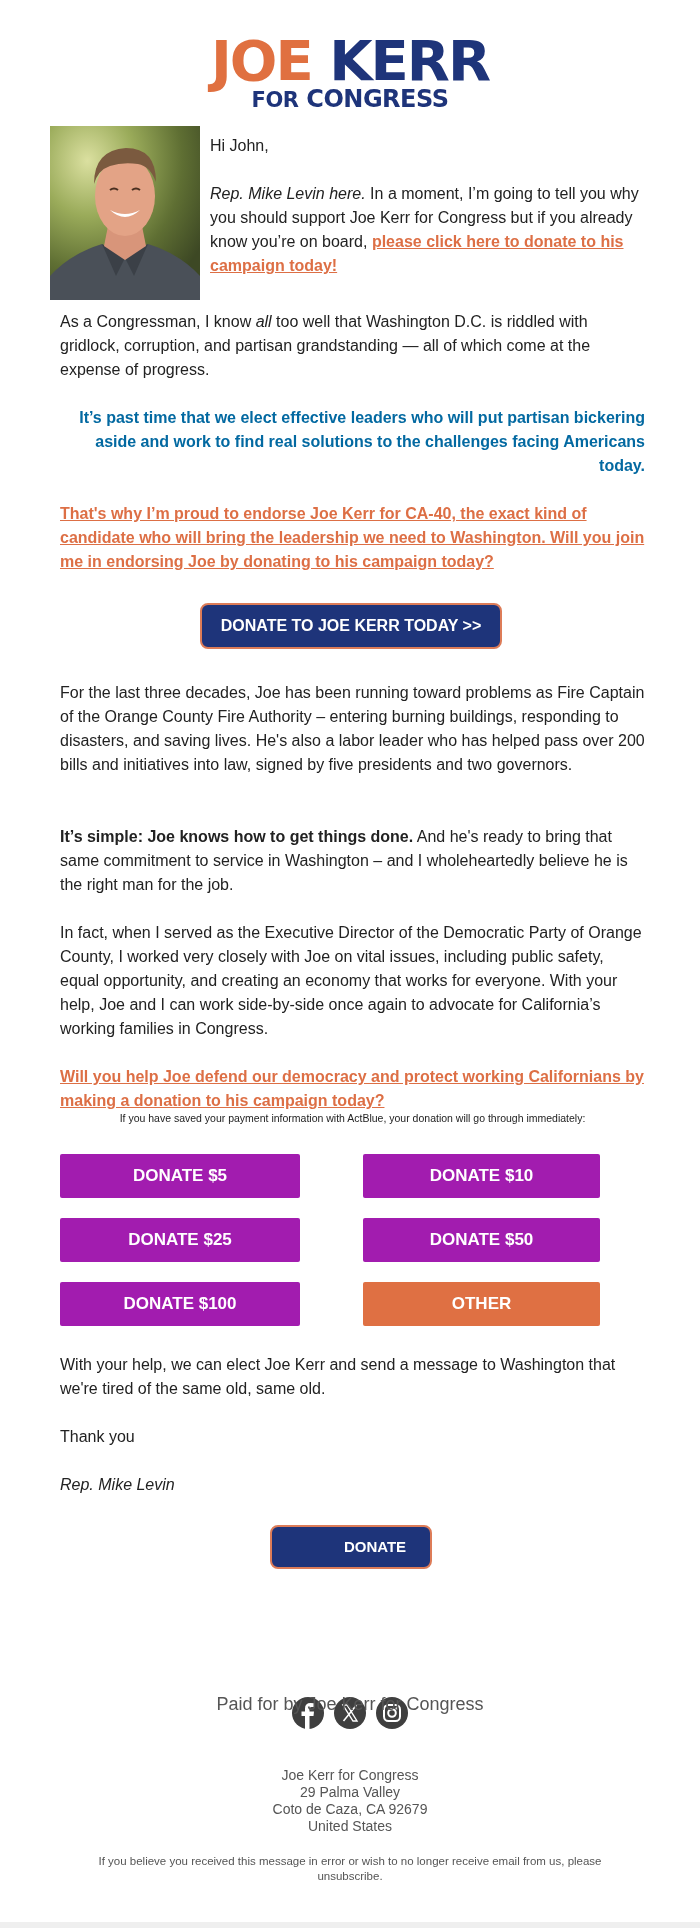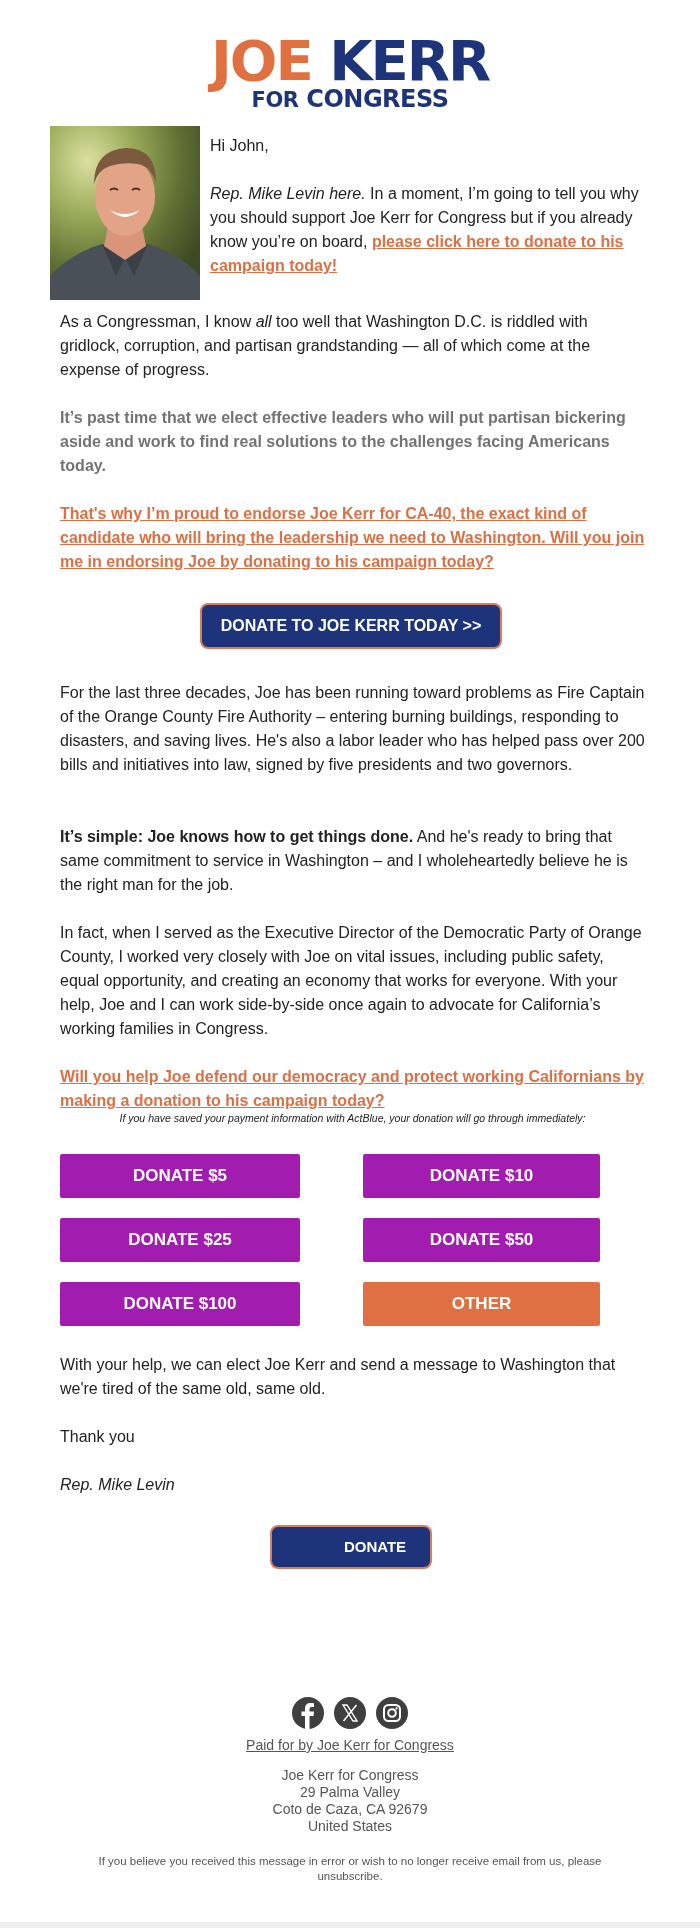--- a/index.html
+++ b/index.html
@@ -20,26 +20,26 @@
   .photo { position: absolute; left: 0; top: 0; width: 150px; height: 174px; overflow: hidden;
     background: radial-gradient(ellipse at 20% 20%, #c6d28a 0%, #8fa04e 35%, #6c7e3a 60%, #4d5a2a 100%); }
   .photo svg { display: block; }
   .intro-text { position: absolute; left: 160px; top: 8px; width: 450px; font-size: 16px; line-height: 24px; color: #222; }
   .intro-text p + p { margin-top: 24px; }
 
   .link { color: #dd6f45; font-weight: bold; text-decoration: underline; }
 
   
   .body { position: absolute; left: 60px; width: 585px; font-size: 16px; line-height: 24px; color: #222; }
-  .p-bold { font-weight: bold; color: #737373; }
+  .p-bold { font-weight: bold; color: #0369a1; text-align: right; }
 
   .btn-cta { position: absolute; background: #1e347a; border: 2px solid #dd7c58; border-radius: 8px; color: #fff;
     font-weight: bold; font-size: 16px; text-align: center; }
 
-  .actblue-note { position: absolute; left: 60px; width: 585px; top: 1112px; text-align: center; font-style: italic; font-size: 10.5px; color: #222; }
+  .actblue-note { position: absolute; left: 60px; width: 585px; top: 1112px; text-align: center; font-size: 10.5px; color: #222; }
 
   .donate-grid { position: absolute; left: 60px; top: 1154px; width: 580px; }
   .d-btn { position: absolute; width: 240px; height: 44px; background: #a21caf; color: #fff; font-weight: bold;
     font-size: 17px; text-align: center; line-height: 44px; border-radius: 2px; }
   .d-btn.other { background: #df7043; }
 
   
   .social { position: absolute; top: 1697px; left: 0; width: 700px; text-align: center; font-size: 0; }
   .social-icon { display: inline-block; width: 32px; height: 32px; border-radius: 50%; background: #3f3f3f; margin: 0 5px; vertical-align: top; position: relative; }
   .social-icon svg { position: absolute; left: 0; top: 0; }
@@ -144,21 +144,21 @@
     </span>
     <span class="social-icon">
       <svg width="32" height="32" viewBox="0 0 32 32">
           <rect x="8" y="8" width="16" height="16" rx="4.5" fill="none" stroke="#fff" stroke-width="2"></rect>
           <circle cx="16" cy="16" r="3.8" fill="none" stroke="#fff" stroke-width="2"></circle>
           <circle cx="20.6" cy="11.4" r="1.1" fill="#fff"></circle>
         </svg>
     </span>
   </div>
 
-  <div class="footer" style="top:1737px; font-size:14px;text-decoration:underline;">Paid for by Joe Kerr for Congress</div>
+  <div class="footer" style="top:1694px; font-size:18px;">Paid for by Joe Kerr for Congress</div>
 
   <div class="footer" style="top:1767px; font-size:14px; line-height:17px;">
     <div>Joe Kerr for Congress</div>
     <div>29 Palma Valley</div>
     <div>Coto de Caza, CA 92679</div>
     <div>United States</div>
   </div>
 
   <div class="footer" style="top:1854px; font-size:11.5px; line-height:15px; left:90px; width:520px;">
     <span>If you believe you received this message in error or wish to no longer receive email from us, please</span>

